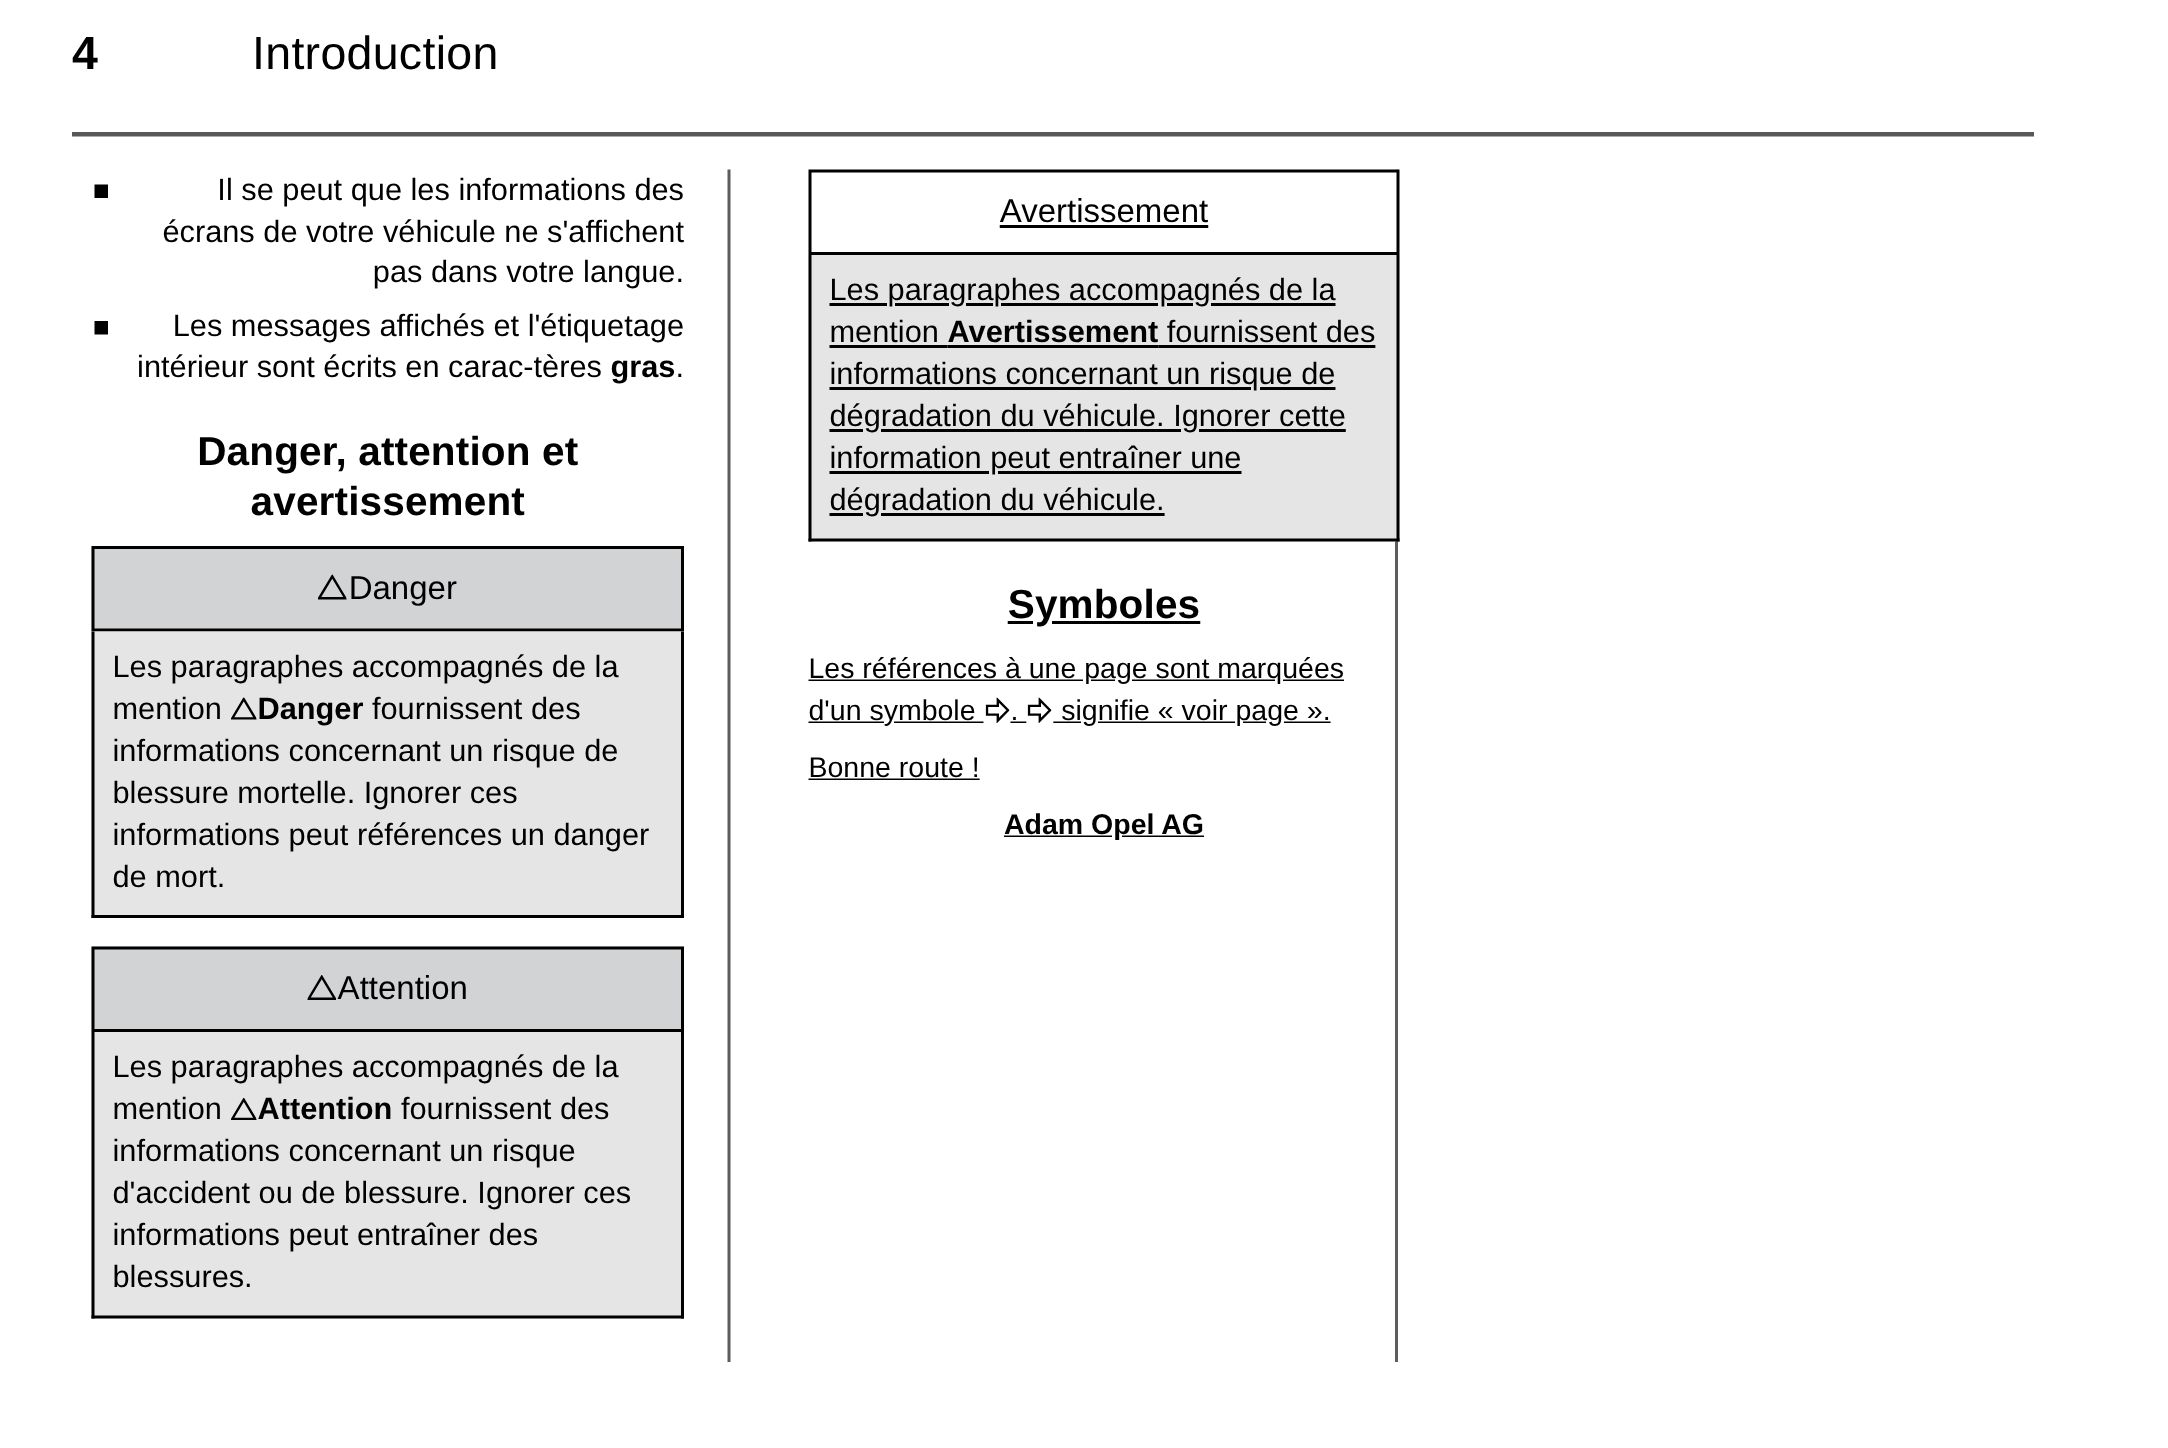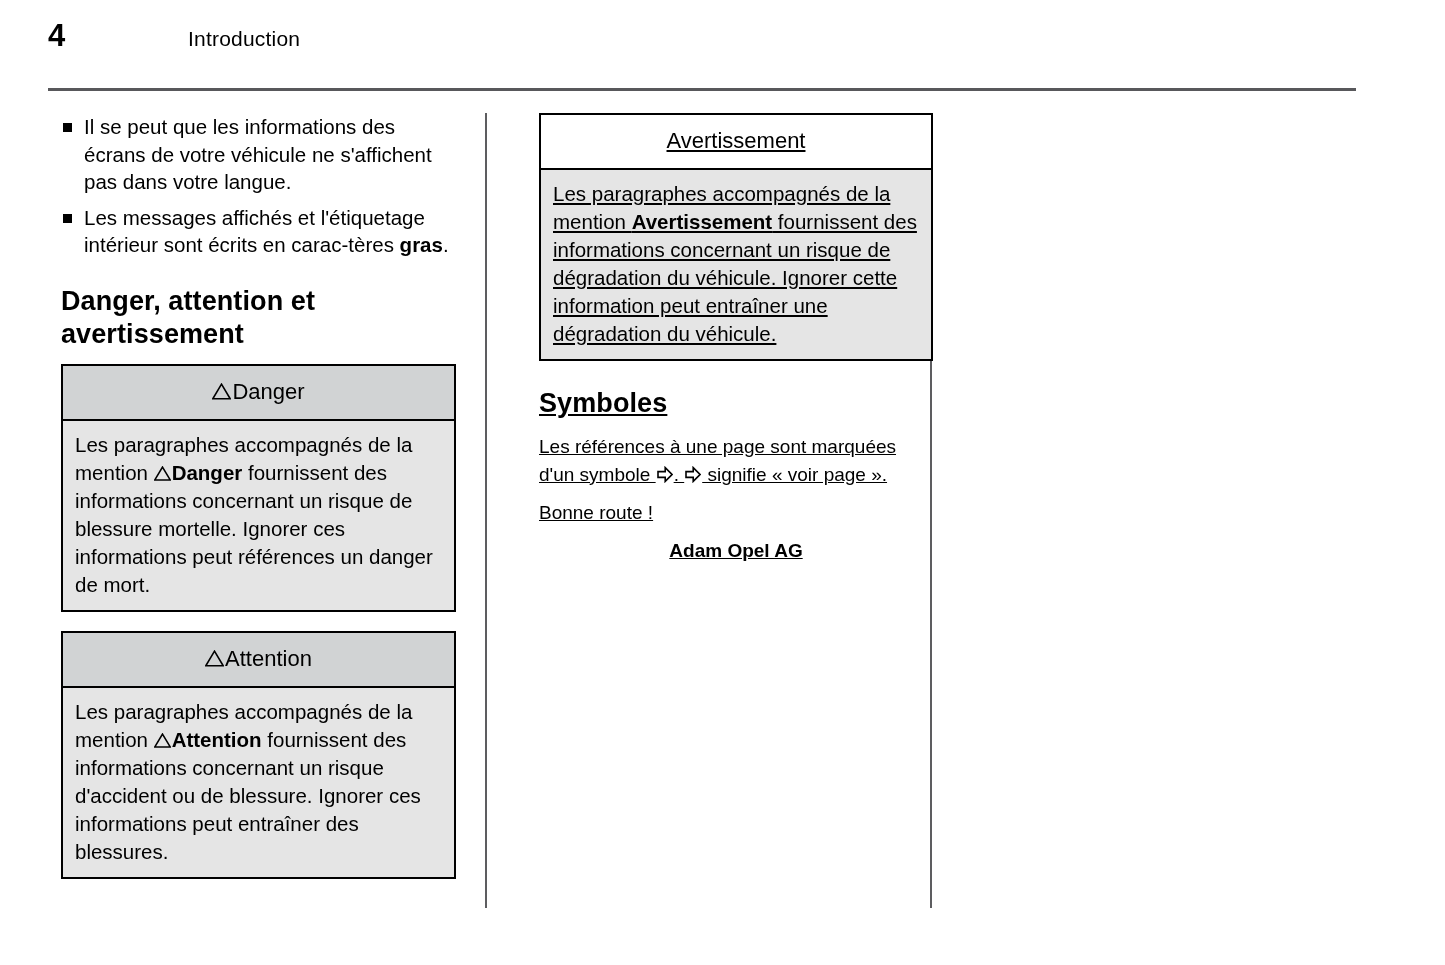--- a/index.html
+++ b/index.html
@@ -28,25 +28,24 @@
     align-items: baseline;
   }
   .page-number {
     font-size: 31px;
     font-weight: 700;
     line-height: 1;
     width: 120px;
     display: block;
   }
   .page-title {
-    font-size: 21px;
+    font-size: 31px;
     font-weight: 400;
     line-height: 1;
     letter-spacing: 0.2px;
-    margin-left: 20px;
   }
   .header-rule {
     position: absolute;
     left: 48px;
     top: 88px;
     width: 1308px;
     height: 3px;
     background: #58585b;
   }
 
@@ -67,20 +66,21 @@
     top: 113px;
   }
   .column.left  { left: 61px;  width: 395px; }
   .column.right { left: 539px; width: 394px; text-decoration: underline; }
 
   
   .bullet-list {
     margin: 0;
     padding: 0;
     list-style: none;
+    text-align: right;
   }
   .bullet-item {
     position: relative;
     padding-left: 23px;
     margin-bottom: 8px;
     font-size: 20.5px;
     line-height: 27.5px;
   }
   .bullet-item:last-child { margin-bottom: 0; }
   .bullet-marker {
@@ -94,20 +94,21 @@
   }
   .bullet-text { display: block; }
 
   
   .section-heading {
     font-size: 27px;
     font-weight: 700;
     line-height: 33px;
     margin: 26px 0 13px 0;
     letter-spacing: 0.1px;
+    text-align: center;
   }
   .section-heading.tight { }
 
   
   .note-box {
     margin-bottom: 19px;
   }
   .note-head {
     border: 2px solid #000;
     text-align: center;

